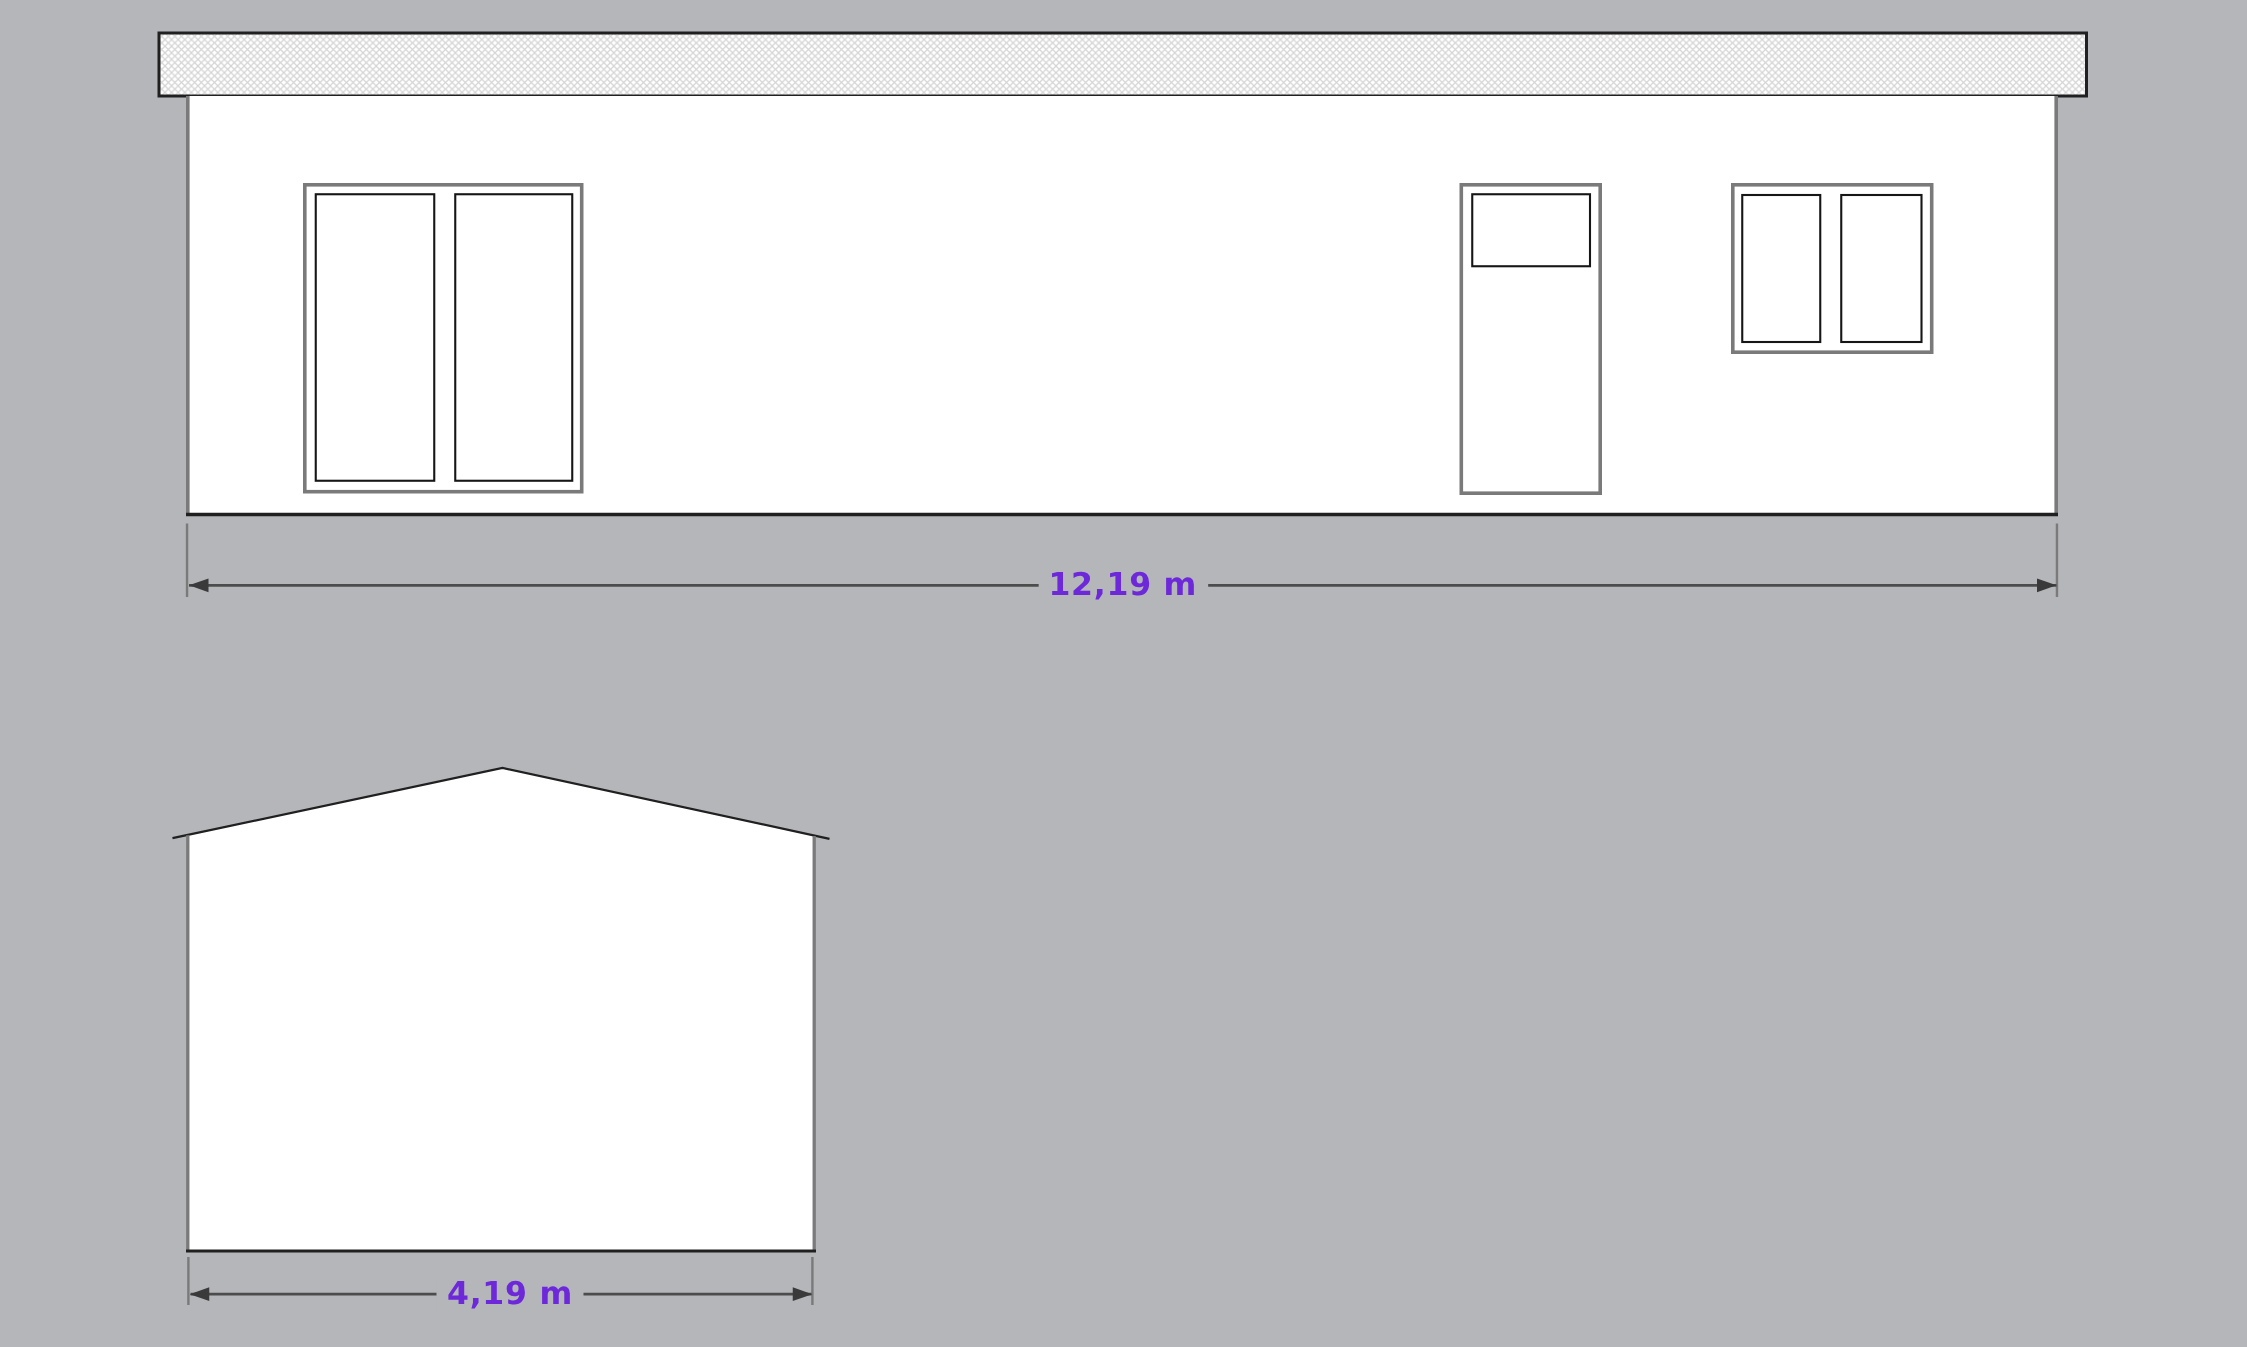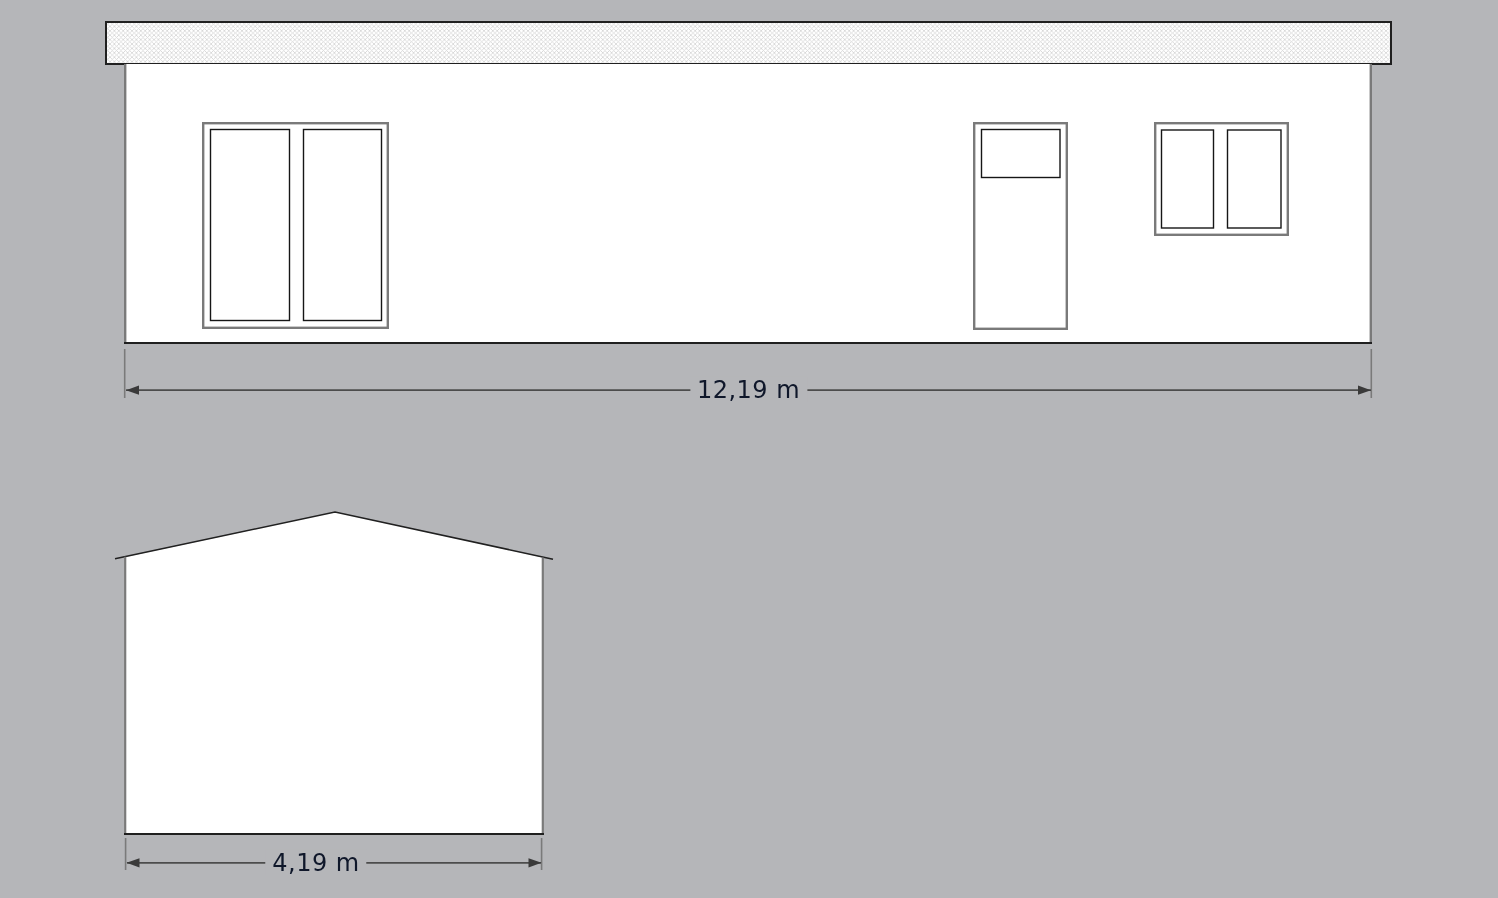--- a/index.html
+++ b/index.html
@@ -17,26 +17,27 @@
   }
   .canvas svg {
     position: absolute;
     left: 0;
     top: 0;
   }
   .dim-label {
     position: absolute;
     transform: translate(-50%, -50%);
     background: #b5b6b9;
-    color: #0f172a;
-    font-size: 24px;
+    color: #6d28d9;
+    font-size: 21px;
     line-height: 1.1;
     padding: 0 7px;
     white-space: nowrap;
     letter-spacing: 0.5px;
+    font-weight: bold;
   }
 </style>
 </head>
 <body>
 
 <div class="canvas">
 
   <svg width="1498" height="898" viewBox="0 0 1498 898">
     <defs>
       <pattern id="roofHatch" width="4.4" height="4.4" patternUnits="userSpaceOnUse">
@@ -97,15 +98,15 @@
         <line x1="541.6" y1="838" x2="541.6" y2="870" stroke="#7a7a7a" stroke-width="1.6"></line>
         <line x1="127" y1="862.8" x2="541" y2="862.8" stroke="#4c4c4c" stroke-width="1.8"></line>
         <polygon points="126.5,862.8 139.5,858.2 139.5,867.4" fill="#3a3a3a"></polygon>
         <polygon points="541.5,862.8 528.5,858.2 528.5,867.4" fill="#3a3a3a"></polygon>
       </g>
     </g>
   </svg>
 
   <div class="dim-label" style="left:748.5px; top:390px;">12,19 m</div>
 
-  <div class="dim-label" style="left:316px; top:863px;">4,19 m</div>
+  <div class="dim-label" style="left:340px; top:863px;">4,19 m</div>
 
 </div>
 
 </body></html>

